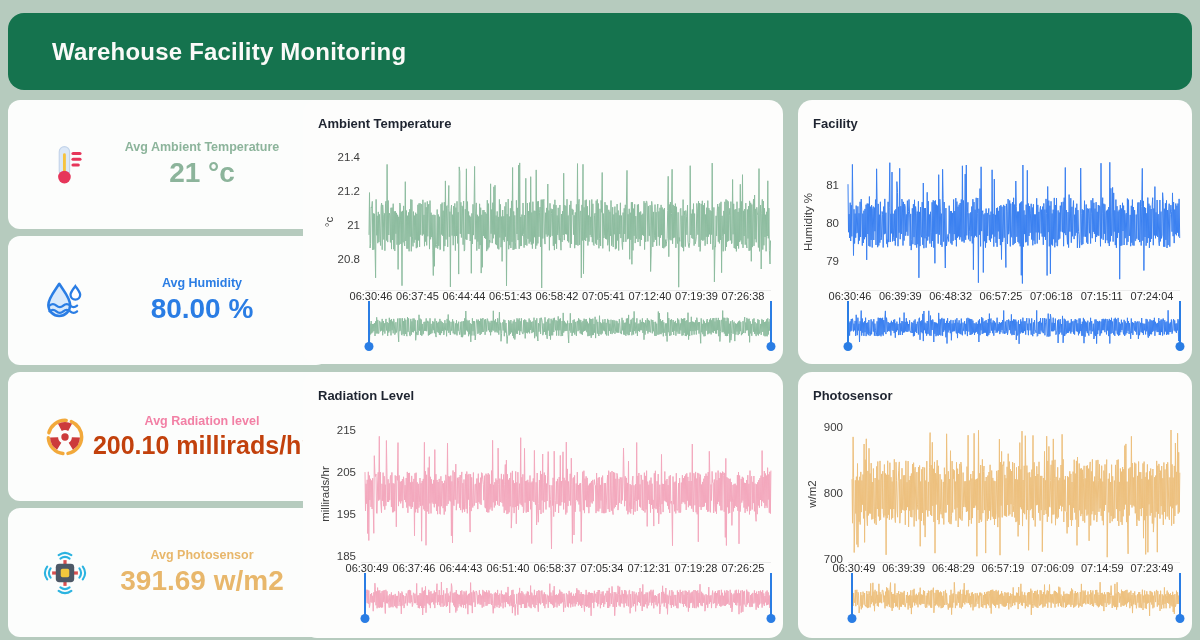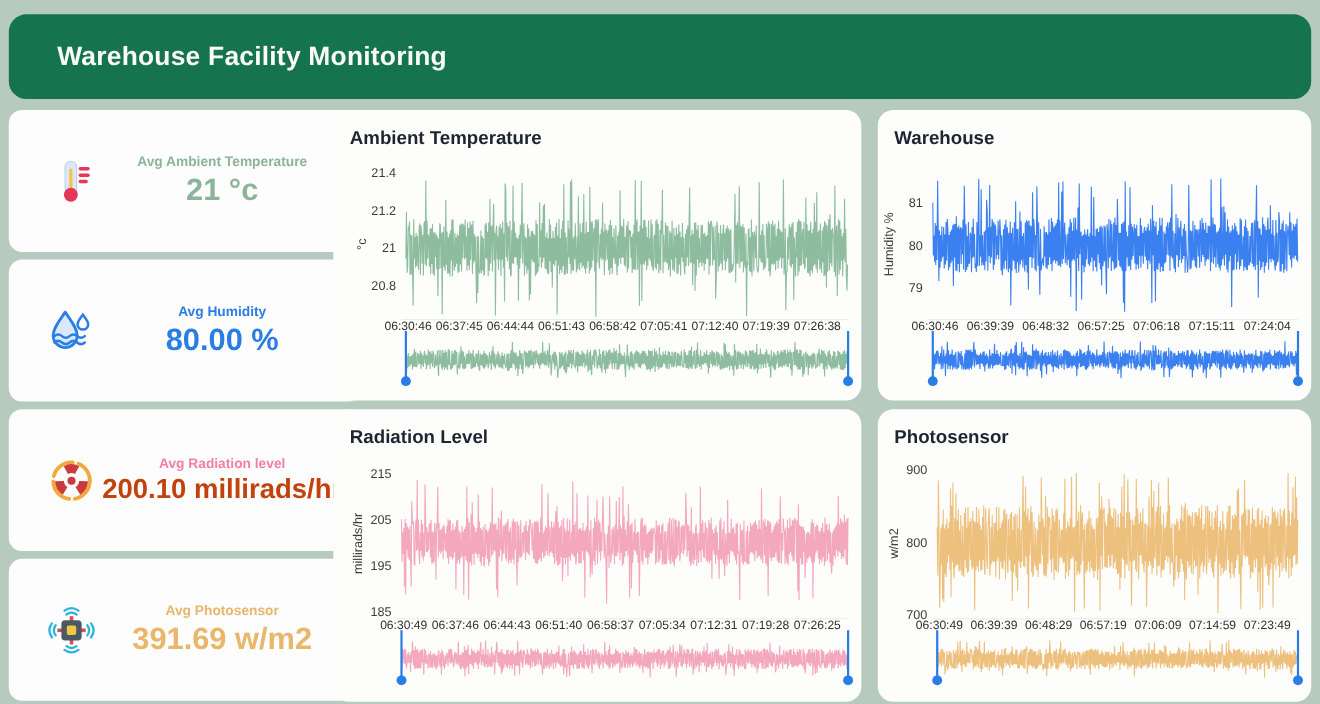--- a/index.html
+++ b/index.html
@@ -28,21 +28,21 @@
   .card-value{font-size:28px;font-weight:600;white-space:nowrap;}
   .card-value.small{font-size:25px;}
   .panel{
     position:absolute;background:#fdfdfc;border-radius:14px;overflow:hidden;
   }
   .p0{left:303px;top:100px;width:480px;height:264px;}
   .p1{left:798px;top:100px;width:394px;height:264px;}
   .p2{left:303px;top:372px;width:480px;height:266px;}
   .p3{left:798px;top:372px;width:394px;height:266px;}
   .panel-title{
-    position:absolute;left:15px;top:16px;font-size:17px;font-weight:700;color:#1e2430;
+    position:absolute;left:15px;top:16px;font-size:13px;font-weight:700;color:#1e2430;
   }
   .chart-body{position:absolute;left:0;top:0;right:0;bottom:0;}
   svg{display:block;}
 </style>
 </head>
 <body style="background: rgb(182, 203, 190);">
 
 <div class="header" style="background: rgb(21, 115, 78);">
   <div class="header-title">Warehouse Facility Monitoring</div>
 </div>
@@ -171,21 +171,21 @@
         <g>
           <line x1="50" y1="201" x2="50" y2="246" stroke="#2a7de4" stroke-width="2"></line>
           <circle cx="50" cy="246.5" r="4.5" fill="#2a7de4"></circle>
         </g>
         <g>
           <line x1="382" y1="201" x2="382" y2="246" stroke="#2a7de4" stroke-width="2"></line>
           <circle cx="382" cy="246.5" r="4.5" fill="#2a7de4"></circle>
         </g>
       </svg>
     </div>
-  <div class="panel-title">Warehouse</div>
+  <div class="panel-title">Facility</div>
 </div>
 <div class="panel p2">
   <div class="chart-body">
       <svg width="480" height="266">
         <line x1="58" y1="190.5" x2="468" y2="190.5" stroke="#ebebeb" stroke-width="1"></line>
         <text x="53" y="62.27272727272727" text-anchor="end" font-size="11.5" fill="#3d3d3d">215</text>
         <text x="53" y="104.0909090909091" text-anchor="end" font-size="11.5" fill="#3d3d3d">205</text>
         <text x="53" y="145.9090909090909" text-anchor="end" font-size="11.5" fill="#3d3d3d">195</text>
         <text x="53" y="187.72727272727272" text-anchor="end" font-size="11.5" fill="#3d3d3d">185</text>
         <text x="26" y="122" transform="rotate(-90 26 122)" text-anchor="middle" font-size="11.5" fill="#3d3d3d">millirads/hr</text>

